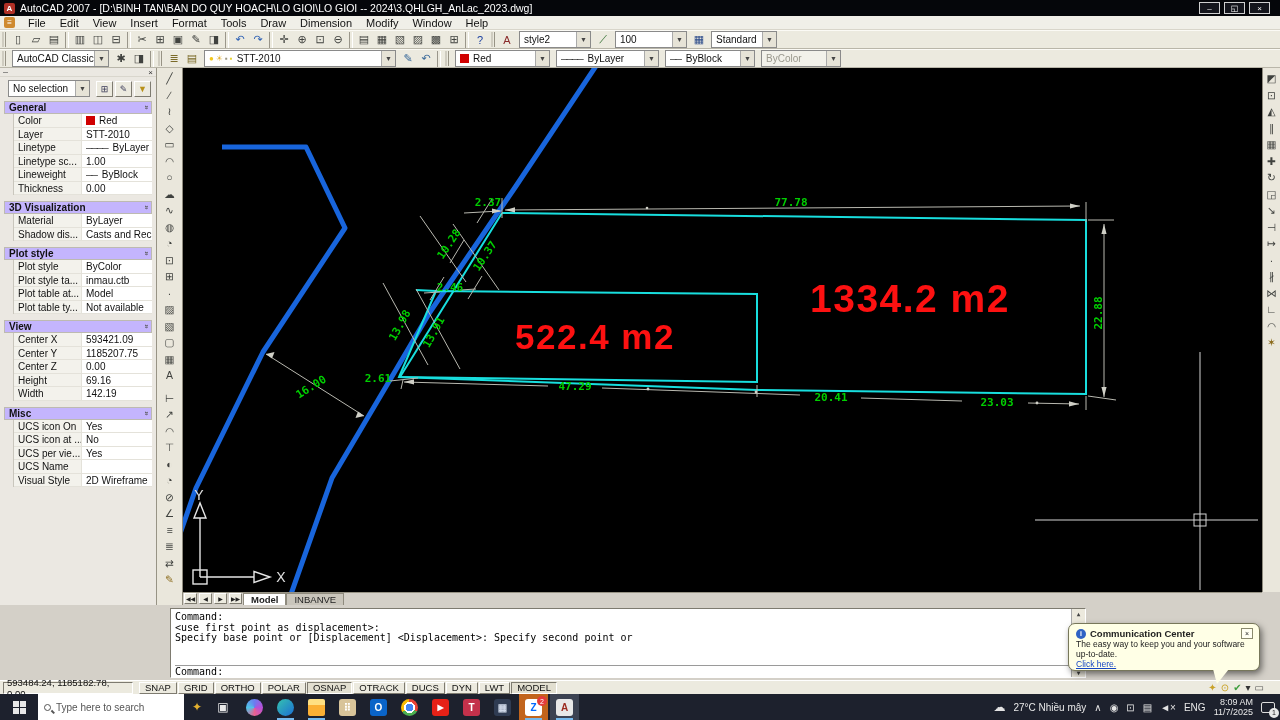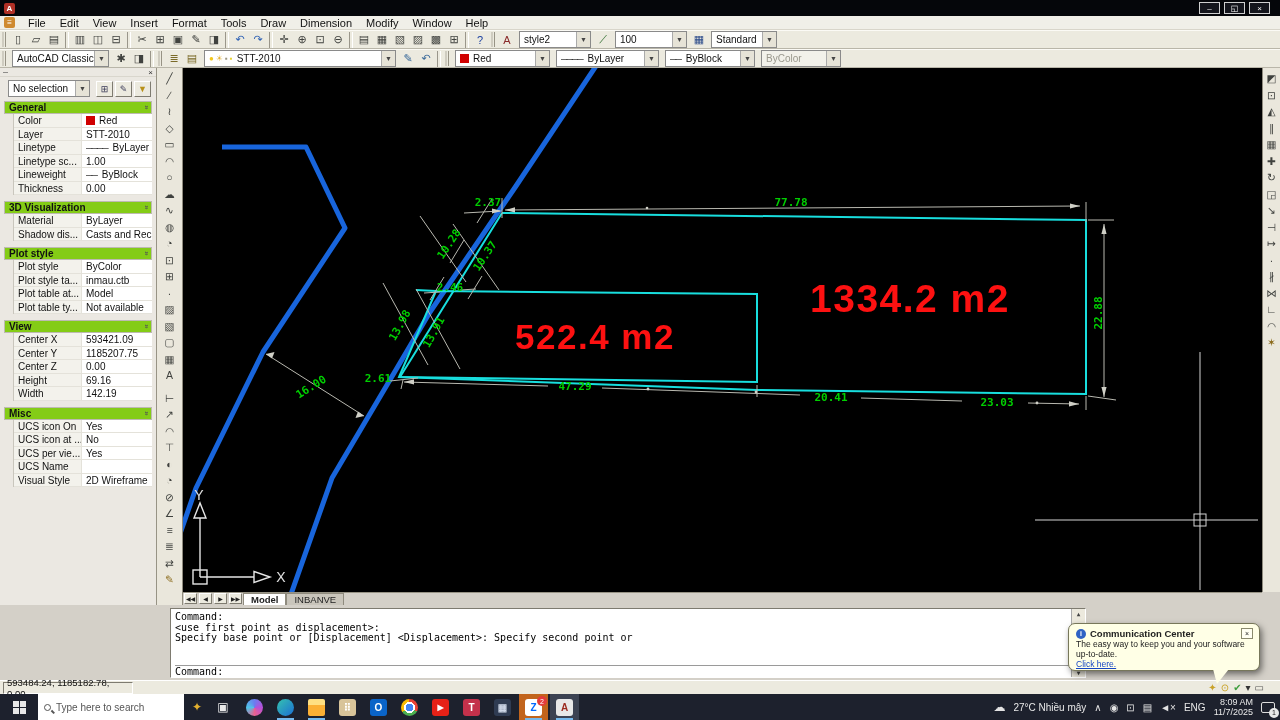--- a/index.html
+++ b/index.html
@@ -43,21 +43,21 @@
   #props { position:absolute; left:0; top:68px; width:157px; height:537px; background:#ebe8e2;
            border-right:1px solid #979385; font-size:10px; color:#111; overflow:hidden; }
   #props-top { height:9px; position:relative; border-bottom:1px solid #d9d6cd; }
   #props-top .min { position:absolute; left:3px; top:1px; font-size:7px; color:#333; }
   #props-top .cls { position:absolute; right:3px; top:0px; font-size:8px; color:#333; }
   #sel-row { display:flex; gap:3px; padding:3px 5px 4px 5px; align-items:center; }
   #sel-combo { flex:1; height:17px; }
   .pal-btn { width:17px; height:16px; background:#eceadf; border:1px solid; border-color:#fff #7e7b70 #7e7b70 #fff;
              display:flex; align-items:center; justify-content:center; font-size:9px; color:#3a3a58; }
   .sec { margin:0 4px 6px 4px; }
-  .sec-head { height:13px; background:#84cc16; border:1px solid #bdbab1; font-weight:bold; font-size:10px;
+  .sec-head { height:13px; background:#c4b5fd; border:1px solid #bdbab1; font-weight:bold; font-size:10px;
               display:flex; align-items:center; padding:0 4px; position:relative; }
   .sec-head .chev { position:absolute; right:3px; font-size:8px; color:#555; transform:rotate(90deg); }
   .sec-rows { margin-left:9px; border-left:1px solid #c9c6bd; }
   .prop-row { display:flex; height:13.5px; background:#fff; border-bottom:1px solid #e4e2da; }
   .prop-label { width:68px; background:#f3f2ec; border-right:1px solid #e4e2da; padding:1px 0 0 4px;
                 white-space:nowrap; overflow:hidden; }
   .prop-value { flex:1; padding:1px 0 0 4px; white-space:nowrap; overflow:hidden; display:flex; align-items:center; }
 
   
   .vstrip { position:absolute; background:#eae7dc; display:flex; flex-direction:column; align-items:center; }
@@ -147,20 +147,21 @@
   #notif { position:relative; width:14px; height:11px; border:1px solid #dcdcdc; border-radius:2px; }
   #notif .badge { right:-5px; top:5px; background:#e8e8e8; color:#222; }
 </style>
 </head>
 <body>
 
 <div id="stage">
 
   <div id="titlebar">
     <div class="app-logo">A</div>
+    <span>AutoCAD 2007 - [D:\BINH TAN\BAN DO QUY HOACH\LO GIOI\LO GIOI -- 2024\3.QHLGH_AnLac_2023.dwg]</span>
     <div id="win-buttons">
       <div class="win-btn">–</div>
       <div class="win-btn">◱</div>
       <div class="win-btn">×</div>
     </div>
   </div>
 
   <div id="menubar">
     <div class="file-logo">≡</div>
     <span id="menu-items" style="display:flex;">
@@ -586,20 +587,32 @@
       <div class="cmd-line">Command:</div>
       <div id="cmd-scroll">
         <span>▲</span>
         <span>▼</span>
       </div>
     </div>
   </div>
 
   <div id="statusbar">
     <div id="coords">593484.24, 1185182.78, 0.00</div>
+    <div id="sb-btns">
+        <span class="sb-btn">SNAP</span>
+        <span class="sb-btn">GRID</span>
+        <span class="sb-btn">ORTHO</span>
+        <span class="sb-btn">POLAR</span>
+        <span class="sb-btn pressed">OSNAP</span>
+        <span class="sb-btn">OTRACK</span>
+        <span class="sb-btn">DUCS</span>
+        <span class="sb-btn">DYN</span>
+        <span class="sb-btn">LWT</span>
+        <span class="sb-btn pressed">MODEL</span>
+      </div>
     <div id="sb-tray">
         <span style="color: rgb(201, 162, 39); font-size: 10px;">✦</span>
         <span style="color: rgb(201, 162, 39); font-size: 10px;">⊙</span>
         <span style="color: rgb(61, 158, 61); font-size: 10px;">✔</span>
         <span style="color: rgb(51, 51, 51); font-size: 10px;">▾</span>
         <span style="color: rgb(85, 85, 85); font-size: 10px;">▭</span>
       </div>
   </div>
 
   <div id="balloon">

